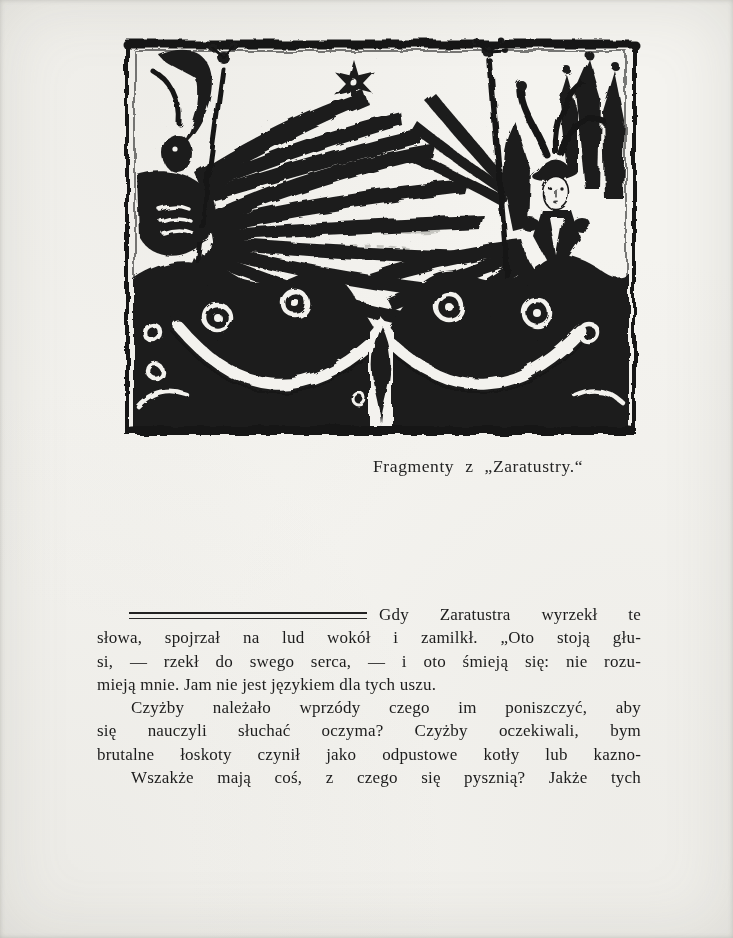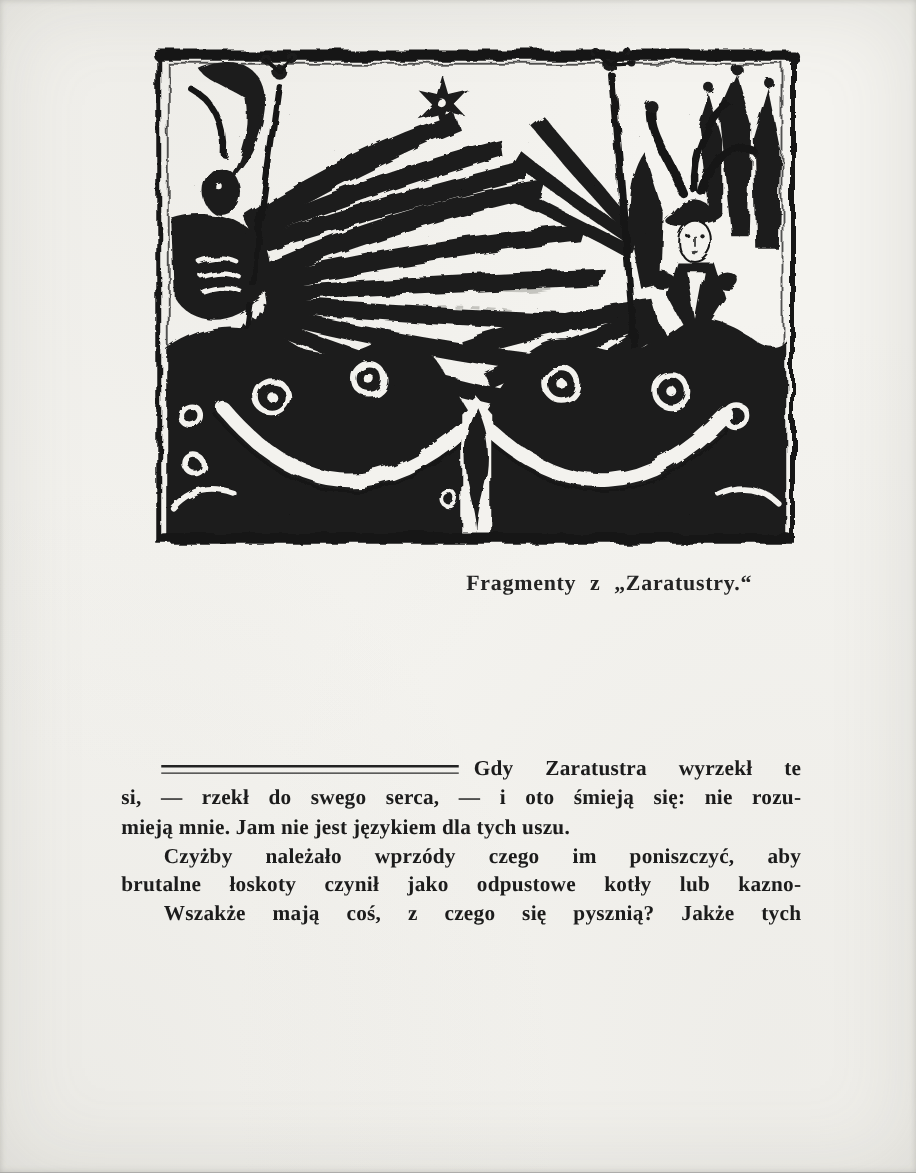--- a/index.html
+++ b/index.html
@@ -9,21 +9,20 @@
     margin:0 auto;
     background:
       radial-gradient(ellipse at 20% 10%, rgba(190,188,180,.10), transparent 45%),
       radial-gradient(ellipse at 85% 90%, rgba(185,183,175,.10), transparent 50%),
       radial-gradient(ellipse at 10% 95%, rgba(180,178,170,.12), transparent 40%),
       #f4f3ef;
     box-shadow: inset 0 0 70px rgba(110,110,100,.16), inset 0 0 5px rgba(100,100,95,.28);
     overflow:hidden;
     font-family:"Liberation Serif", serif;
     color:#1e1e1e;
-    font-weight:bold;
   }
   .illustration{
     position:absolute; left:119px; top:33px; width:523px; height:410px;
   }
   .illustration svg{display:block;width:100%;height:100%;overflow:visible;}
   .k{stroke:#191919;fill:none;stroke-linecap:round;}
   .f{fill:#1d1d1d;stroke:none;}
   .paper{stroke:#f3f2ee;fill:none;stroke-linecap:round;}
   .paperf{fill:#f3f2ee;stroke:none;}
   .caption{
@@ -212,23 +211,25 @@
     </svg>
   </div>
 
   <div class="caption">Fragmenty z „Zaratustry.“</div>
 
   <div class="textblock">
     <div class="line opener">
       <span class="openrule"></span>
       <span class="otext">Gdy Zaratustra wyrzekł te</span>
     </div>
+    <div class="line">słowa, spojrzał na lud wokół i zamilkł. „Oto stoją głu-</div>
     <div class="line">si, — rzekł do swego serca, — i oto śmieją się: nie rozu-</div>
     <div class="line p-end">mieją mnie.  Jam nie jest językiem dla tych uszu.</div>
     <div class="line indent">Czyżby należało wprzódy czego im poniszczyć, aby</div>
+    <div class="line">się nauczyli słuchać oczyma? Czyżby oczekiwali, bym</div>
     <div class="line">brutalne łoskoty czynił jako odpustowe kotły lub kazno-</div>
     <div class="line indent">Wszakże mają coś, z czego się pysznią? Jakże tych</div>
   </div>
 
   <svg class="grain" viewBox="0 0 733 938" preserveAspectRatio="none">
     <defs>
       <filter id="pgrain" x="0" y="0" width="100%" height="100%">
         <feTurbulence type="fractalNoise" baseFrequency="0.55" numOctaves="2" seed="11"></feTurbulence>
         <feColorMatrix type="matrix" values="0 0 0 0 0.42  0 0 0 0 0.42  0 0 0 0 0.40  5 5 5 0 -12.6"></feColorMatrix>
       </filter>

